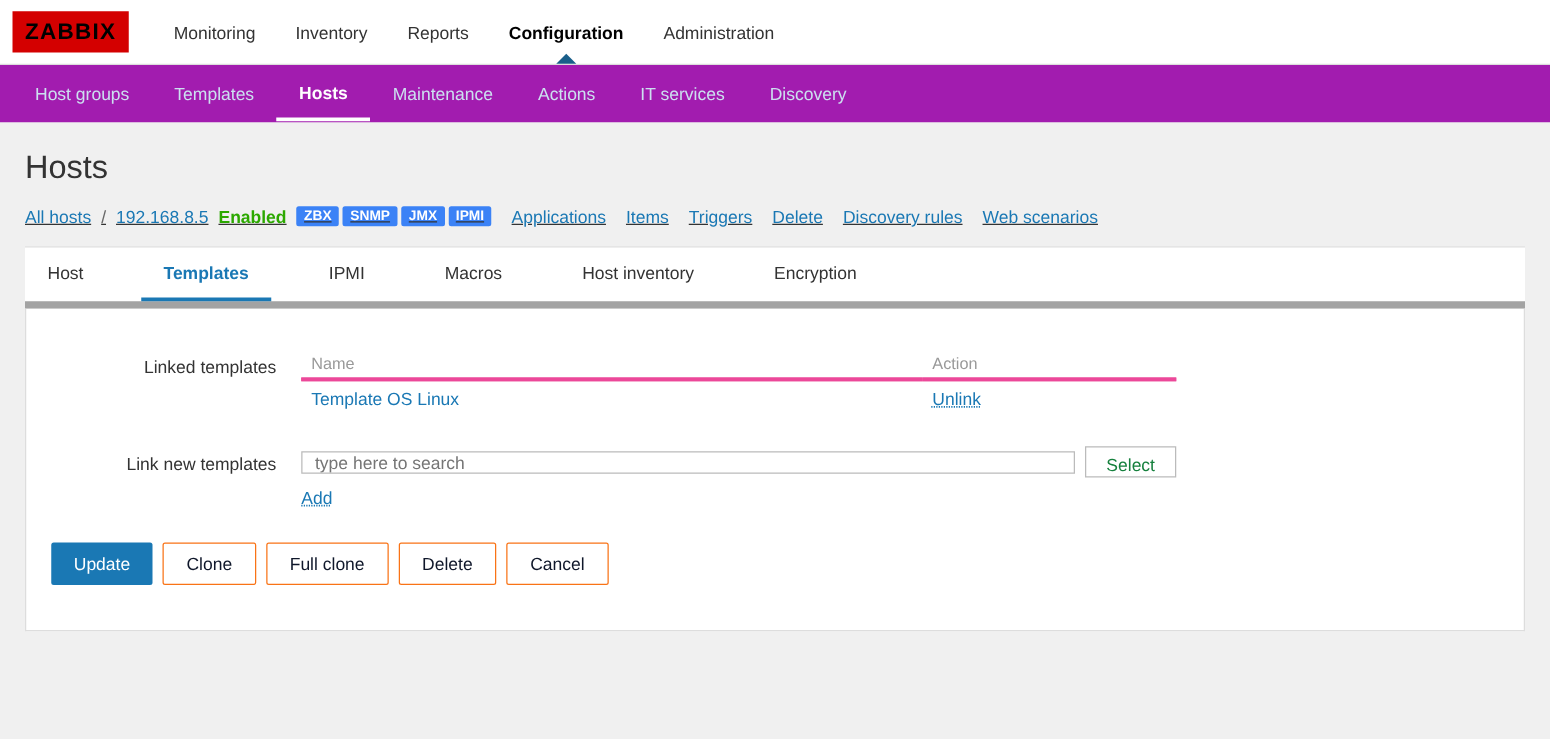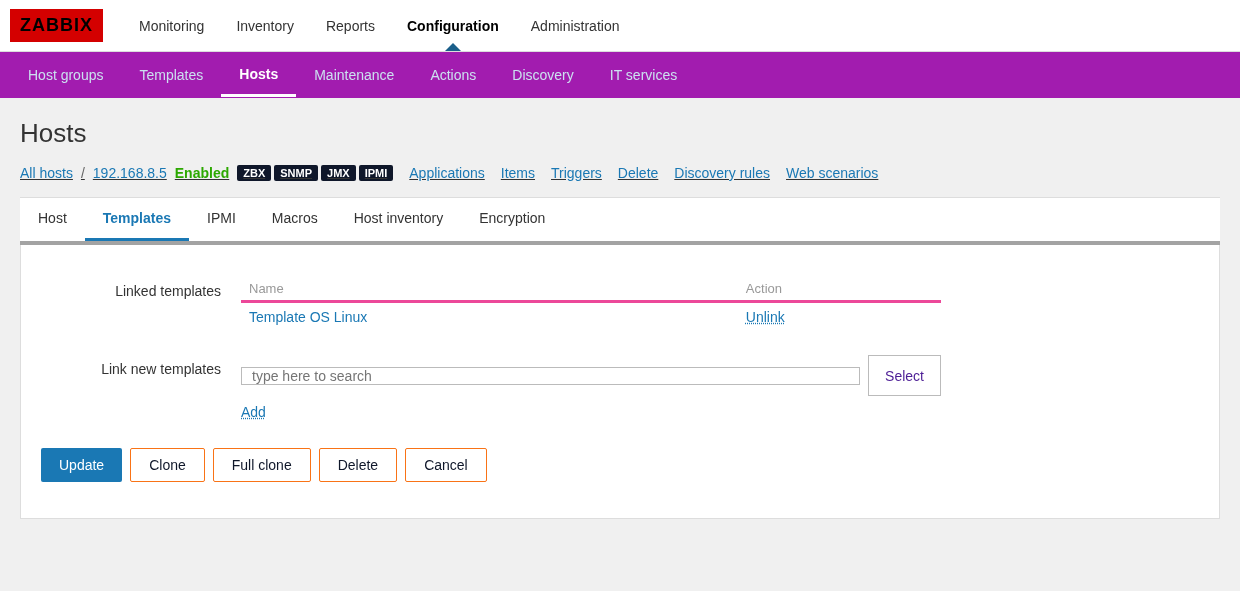--- a/index.html
+++ b/index.html
@@ -22,46 +22,46 @@
     .page-content { padding: 20px 20px; background: #f0f0f0; min-height: calc(591px - 98px); }
     .page-title { font-size: 26px; font-weight: normal; color: #333; margin-bottom: 16px; }
 
     
     .breadcrumb-bar { display: flex; align-items: center; gap: 8px; margin-bottom: 16px; flex-wrap: wrap; text-decoration: underline; }
     .breadcrumb-link { color: #1a78b4; text-decoration: none; font-size: 14px; }
     .breadcrumb-sep { color: #666; }
     .breadcrumb-current { color: #1a78b4; font-size: 14px; }
     .status-badge { color: #2ca800; font-size: 14px; font-weight: bold; }
     .tag-badges { display: flex; gap: 3px; }
-    .tag-badge { background: #0f172a; color: #fff; padding: 2px 6px; font-size: 11px; border-radius: 2px; font-weight: bold; }
+    .tag-badge { background: #3b82f6; color: #fff; padding: 2px 6px; font-size: 11px; border-radius: 2px; font-weight: bold; }
     .action-links { display: flex; gap: 16px; margin-left: 8px; align-items: center; }
     .action-link { color: #1a78b4; text-decoration: none; font-size: 14px; cursor: pointer; }
 
     
-    .tab-bar { background: #fff; border-bottom: 4px solid #a3a3a3; display: flex; padding: 0 0; margin-bottom: 0; border-top: 1px solid #ddd; }
+    .tab-bar { background: #fff; border-bottom: 6px solid #a3a3a3; display: flex; padding: 0 0; margin-bottom: 0; border-top: 1px solid #ddd; gap: 28px; }
     .tab-item { padding: 12px 18px; cursor: pointer; color: #333; font-size: 14px; border-bottom: 3px solid transparent; }
     .tab-item.active { color: #1a78b4; border-bottom: 3px solid #1a78b4; font-weight: bold; }
 
     
     .form-area { background: #fff; border: 1px solid #ddd; border-top: none; padding: 20px 0; }
     .form-row { display: flex; align-items: flex-start; padding: 12px 20px; }
     .form-label { width: 200px; text-align: right; padding-right: 20px; color: #333; font-size: 14px; padding-top: 6px; flex-shrink: 0; }
     .form-field { flex: 1; }
 
     
     .linked-table { width: 100%; border-collapse: collapse; max-width: 700px; }
     .linked-table th { text-align: left; color: #999; font-weight: normal; font-size: 13px; padding: 4px 8px; border-bottom: 3px solid #ec4899; }
     .linked-table td { padding: 6px 8px; font-size: 14px; }
     .linked-table .name-col { color: #1a78b4; cursor: pointer; }
     .linked-table .action-col { color: #1a78b4; cursor: pointer; text-decoration: underline dotted; }
 
     
     .search-row { display: flex; align-items: center; gap: 8px; max-width: 700px; }
     .search-input { flex: 1; padding: 6px 10px; border: 1px solid #bbb; font-size: 14px; color: #aaa; outline: none; height: 18px; }
-    .select-btn { padding: 6px 16px; background: #fff; border: 1px solid #bbb; color: #4c1d95; font-size: 14px; cursor: pointer; height: 41px; white-space: nowrap; }
+    .select-btn { padding: 6px 16px; background: #fff; border: 1px solid #bbb; color: #15803d; font-size: 14px; cursor: pointer; height: 25px; white-space: nowrap; }
 
     
     .add-link { color: #1a78b4; cursor: pointer; text-decoration: underline dotted; font-size: 14px; margin-top: 8px; display: inline-block; }
 
     
     .action-buttons { display: flex; gap: 8px; padding: 16px 20px; }
     .btn-update { background: #1a78b4; color: #fff; border: none; padding: 8px 18px; font-size: 14px; cursor: pointer; border-radius: 2px; }
     .btn-secondary { background: #fff; color: #0f172a; border: 1px solid #f97316; padding: 8px 18px; font-size: 14px; cursor: pointer; border-radius: 2px; }
   </style>
 </head>
@@ -77,22 +77,22 @@
     <a class="top-nav-item">Administration</a>
   </div>
 </div>
 
 <div class="sub-nav">
   <a class="sub-nav-item">Host groups</a>
   <a class="sub-nav-item">Templates</a>
   <a class="sub-nav-item active">Hosts</a>
   <a class="sub-nav-item">Maintenance</a>
   <a class="sub-nav-item">Actions</a>
+  <a class="sub-nav-item">IT services</a>
   <a class="sub-nav-item">Discovery</a>
-  <a class="sub-nav-item">IT services</a>
 </div>
 
 <div class="page-content">
   <h1 class="page-title">Hosts</h1>
 
   <div class="breadcrumb-bar">
     <a class="breadcrumb-link">All hosts</a>
     <span class="breadcrumb-sep">/</span>
     <span class="breadcrumb-current">192.168.8.5</span>
     <span class="status-badge">Enabled</span>

